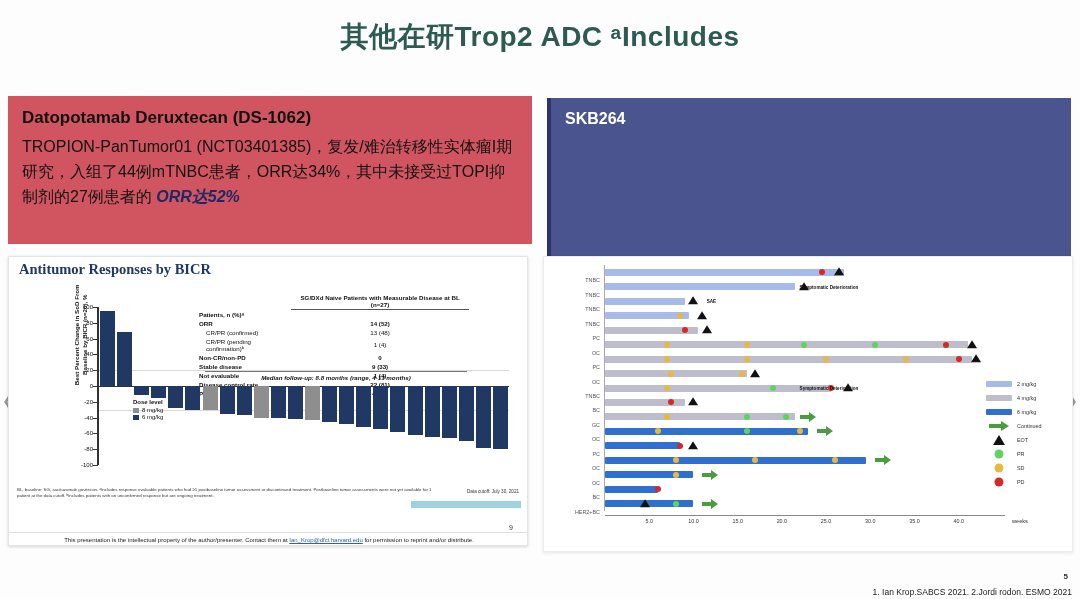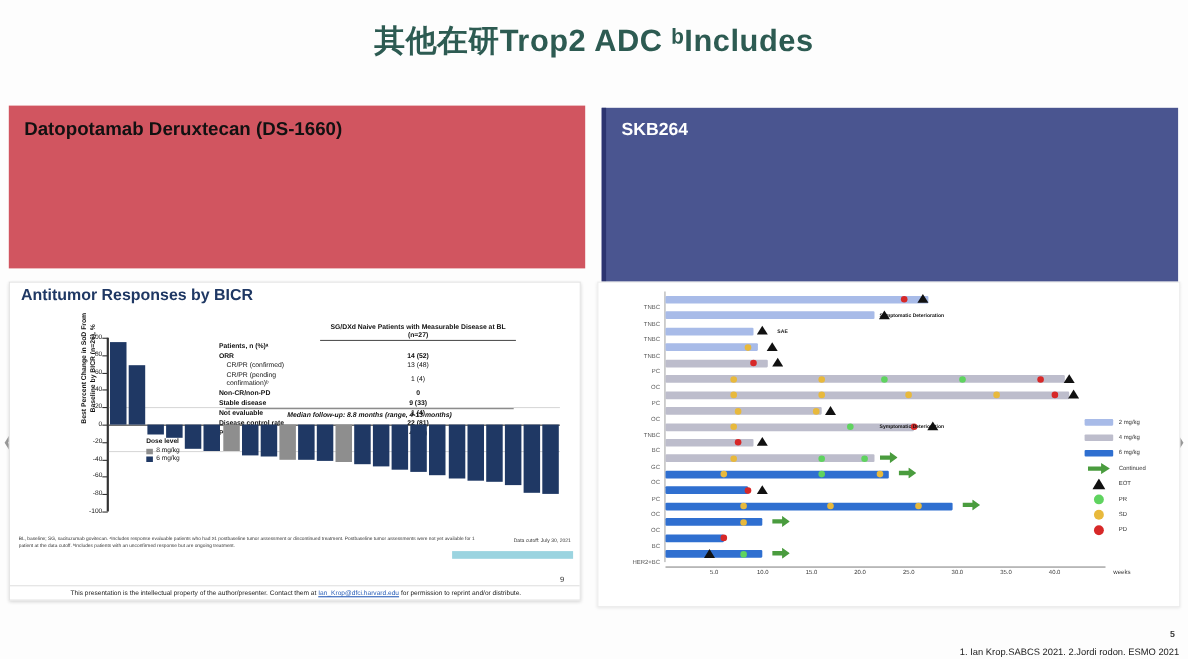--- a/index.html
+++ b/index.html
@@ -44,21 +44,21 @@
 
   
   .fig-left{
     position:absolute; left:8px; top:256px; width:520px; height:290px;
     background:#ffffff; border:1px solid #e4e4e4;
     box-shadow:0 1px 3px rgba(0,0,0,.16);
     overflow:hidden;
   }
   .fl-title{
     position:absolute; left:10px; top:4px;
-    font-size:14.5px; font-weight:bold; color:#1f3864;
+    font-size:14.5px; font-weight:bold; color:#1f3864;font-family:Liberation Serif, serif;
   }
   .fl-sub{
     position:absolute; left:12px; top:22px;
     font-size:11px; font-style:italic; color:#2f5597;
   }
   
   .fl-table{
     position:absolute; left:188px; top:36px; width:272px;
     font-size:6.2px; color:#111; border-collapse:collapse;
   }
@@ -179,25 +179,26 @@
     position:absolute; right:12px; bottom:18px; font-size:8px;
     font-weight:bold; color:#333;
   }
 </style>
 </head>
 <body>
 
 <div class="slide">
 
   <div class="title-bar">
-    <div class="title-text">其他在研Trop2 ADC ᵇIncludes</div>
+    <div class="title-text">其他在研Trop2 ADC ᵃIncludes</div>
   </div>
 
   <div class="box box-red">
-    <h3>Datopotamab Deruxtecan (DS-1660)</h3>
+    <h3>Datopotamab Deruxtecan (DS-1062)</h3>
+    <p><span>TROPION-PanTumor01 (NCT03401385)，复发/难治转移性实体瘤I期研究，入组了44例mTNBC患者，ORR达34%，其中未接受过TOPI抑制剂的27例患者的 </span><span class="hl-red">ORR达52%</span></p>
   </div>
 
   <div class="box box-blue">
     <h3>SKB264</h3>
   </div>
 
   <div class="arrow-l">❮</div>
   <div class="arrow-r">❯</div>
 
   <div class="fig-left">

